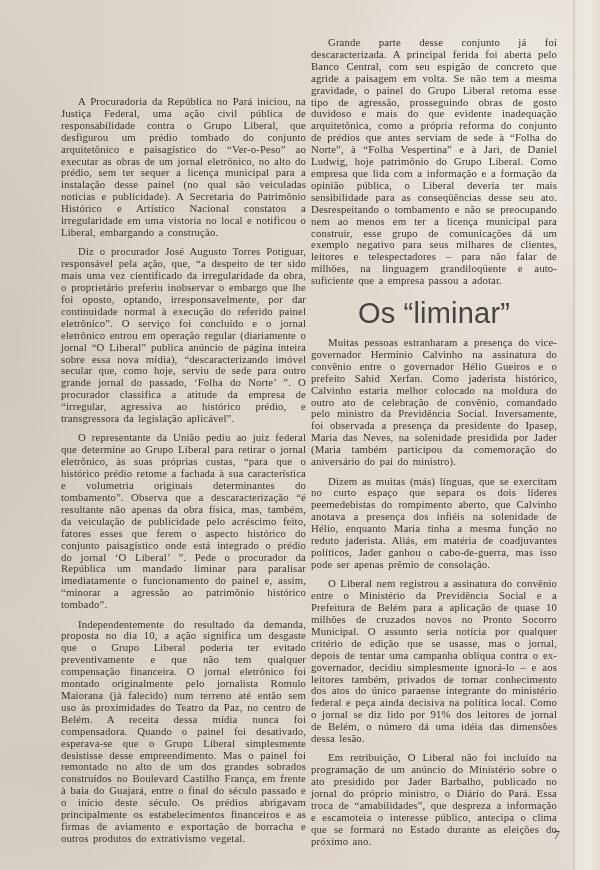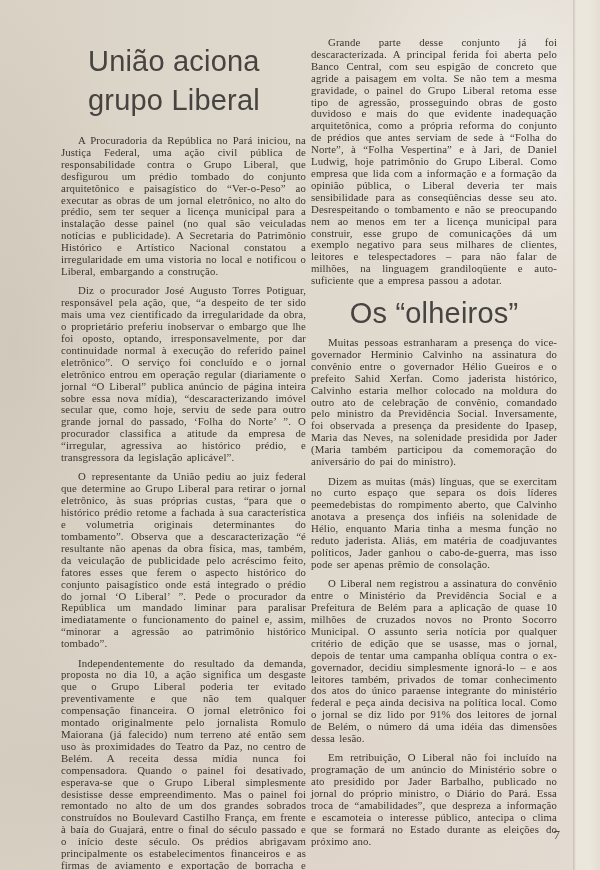--- a/index.html
+++ b/index.html
@@ -38,34 +38,34 @@
   }
 </style>
 </head>
 <body>
 
 <div class="page">
 
   <div class="edge-strip"></div>
 
   <div class="col left">
-    <h1 class="head"><span>União aciona</span><br><span>grupo Liberal</span></h1>
+    <h1 class="head"><br></h1>
     <div>
         <p><span>A Procuradoria da República no Pará iniciou, na Justiça Federal, uma ação civil pública de responsabilidade contra o Grupo Liberal, que desfigurou um prédio tombado do conjunto arquitetônico e paisagístico do “Ver-o-Peso” ao executar as obras de um jornal eletrônico, no alto do prédio, sem ter sequer a licença municipal para a instalação desse painel (no qual são veiculadas notícias e publicidade). A Secretaria do Patrimônio Histórico e Artístico Nacional constatou a irregularidade em uma vistoria no local e notificou o Liberal, embargando a construção.</span></p>
         <p><span>Diz o procurador José Augusto Torres Potiguar, responsável pela ação, que, “a despeito de ter sido mais uma vez cientificado da irregularidade da obra, o proprietário preferiu inobservar o embargo que lhe foi oposto, optando, irresponsavelmente, por dar continuidade normal à execução do referido painel eletrônico”. O serviço foi concluído e o jornal eletrônico entrou em operação regular (diariamente o jornal “O Liberal” publica anúncio de página inteira sobre essa nova mídia), “descaracterizando imóvel secular que, como hoje, serviu de sede para outro grande jornal do passado, ‘Folha do Norte’ ”. O procurador classifica a atitude da empresa de “irregular, agressiva ao histórico prédio, e transgressora da legislação aplicável”.</span></p>
         <p><span>O representante da União pediu ao juiz federal que determine ao Grupo Liberal para retirar o jornal eletrônico, às suas próprias custas, “para que o histórico prédio retome a fachada à sua característica e volumetria originais determinantes do tombamento”. Observa que a descaracterização “é resultante não apenas da obra física, mas, também, da veiculação de publicidade pelo acréscimo feito, fatores esses que ferem o aspecto histórico do conjunto paisagístico onde está integrado o prédio do jornal ‘O Liberal’ ”. Pede o procurador da República um mandado liminar para paralisar imediatamente o funcionamento do painel e, assim, “minorar a agressão ao patrimônio histórico tombado”.</span></p>
         <p><span>Independentemente do resultado da demanda, proposta no dia 10, a ação significa um desgaste que o Grupo Liberal poderia ter evitado preventivamente e que não tem qualquer compensação financeira. O jornal eletrônico foi montado originalmente pelo jornalista Romulo Maiorana (já falecido) num terreno até então sem uso às proximidades do Teatro da Paz, no centro de Belém. A receita dessa mídia nunca foi compensadora. Quando o painel foi desativado, esperava-se que o Grupo Liberal simplesmente desistisse desse empreendimento. Mas o painel foi remontado no alto de um dos grandes sobrados construídos no Boulevard Castilho França, em frente à baía do Guajará, entre o final do século passado e o início deste século. Os prédios abrigavam principalmente os estabelecimentos financeiros e as firmas de aviamento e exportação de borracha e outros produtos do extrativismo vegetal.</span></p>
       </div>
   </div>
 
   <div class="col right">
     <div>
         <p><span>Grande parte desse conjunto já foi descaracterizada. A principal ferida foi aberta pelo Banco Central, com seu espigão de concreto que agride a paisagem em volta. Se não tem a mesma gravidade, o painel do Grupo Liberal retoma esse tipo de agressão, prosseguindo obras de gosto duvidoso e mais do que evidente inadequação arquitetônica, como a própria reforma do conjunto de prédios que antes serviam de sede à “Folha do Norte”, à “Folha Vespertina” e à Jari, de Daniel Ludwig, hoje patrimônio do Grupo Liberal. Como empresa que lida com a informação e a formação da opinião pública, o Liberal deveria ter mais sensibilidade para as conseqüências desse seu ato. Desrespeitando o tombamento e não se preocupando nem ao menos em ter a licença municipal para construir, esse grupo de comunicações dá um exemplo negativo para seus milhares de clientes, leitores e telespectadores – para não falar de milhões, na linguagem grandiloqüente e auto-suficiente que a empresa passou a adotar.</span></p>
       </div>
-    <h2 class="head">Os “olheiros”</h2>
+    <h2 class="head">Os “liminar”</h2>
     <div>
         <p><span>Muitas pessoas estranharam a presença do vice-governador Herminio Calvinho na assinatura do convênio entre o governador Hélio Gueiros e o prefeito Sahid Xerfan. Como </span><b>jaderista</b><span> histórico, Calvinho estaria melhor colocado na moldura do outro ato de celebração de convênio, comandado pelo ministro da Previdência Social. Inversamente, foi observada a presença da presidente do Ipasep, Maria das Neves, na solenidade presidida por Jader (Maria também participou da comemoração do aniversário do pai do ministro).</span></p>
         <p><span>Dizem as muitas (más) línguas, que se exercitam no curto espaço que separa os dois líderes peemedebistas do rompimento aberto, que Calvinho anotava a presença dos infiéis na solenidade de Hélio, enquanto Maria tinha a mesma função no reduto </span><b>jaderista</b><span>. Aliás, em matéria de coadjuvantes políticos, Jader ganhou o </span><b>cabo-de-guerra</b><span>, mas isso pode ser apenas prêmio de consolação.</span></p>
       </div>
     <div>
         <p><b>O Liberal</b><span> nem registrou a assinatura do convênio entre o Ministério da Previdência Social e a Prefeitura de Belém para a aplicação de quase 10 milhões de cruzados novos no Pronto Socorro Municipal. O assunto seria notícia por qualquer critério de edição que se usasse, mas o jornal, depois de tentar uma campanha oblíqua contra o ex-governador, decidiu simplesmente ignorá-lo – e aos leitores também, privados de tomar conhecimento dos atos do único paraense integrante do ministério federal e peça ainda decisiva na política local. Como o jornal se diz lido por 91% dos leitores de jornal de Belém, o número dá uma idéia das dimensões dessa lesão.</span></p>
         <p><span>Em retribuição, </span><b>O Liberal</b><span> não foi incluído na programação de um anúncio do Ministério sobre o ato presidido por Jader Barbalho, publicado no jornal do próprio ministro, o </span><b>Diário do Pará</b><span>. Essa troca de “amabilidades”, que despreza a informação e escamoteia o interesse público, antecipa o clima que se formará no Estado durante as eleições do próximo ano.</span></p>
       </div>
   </div>
 

